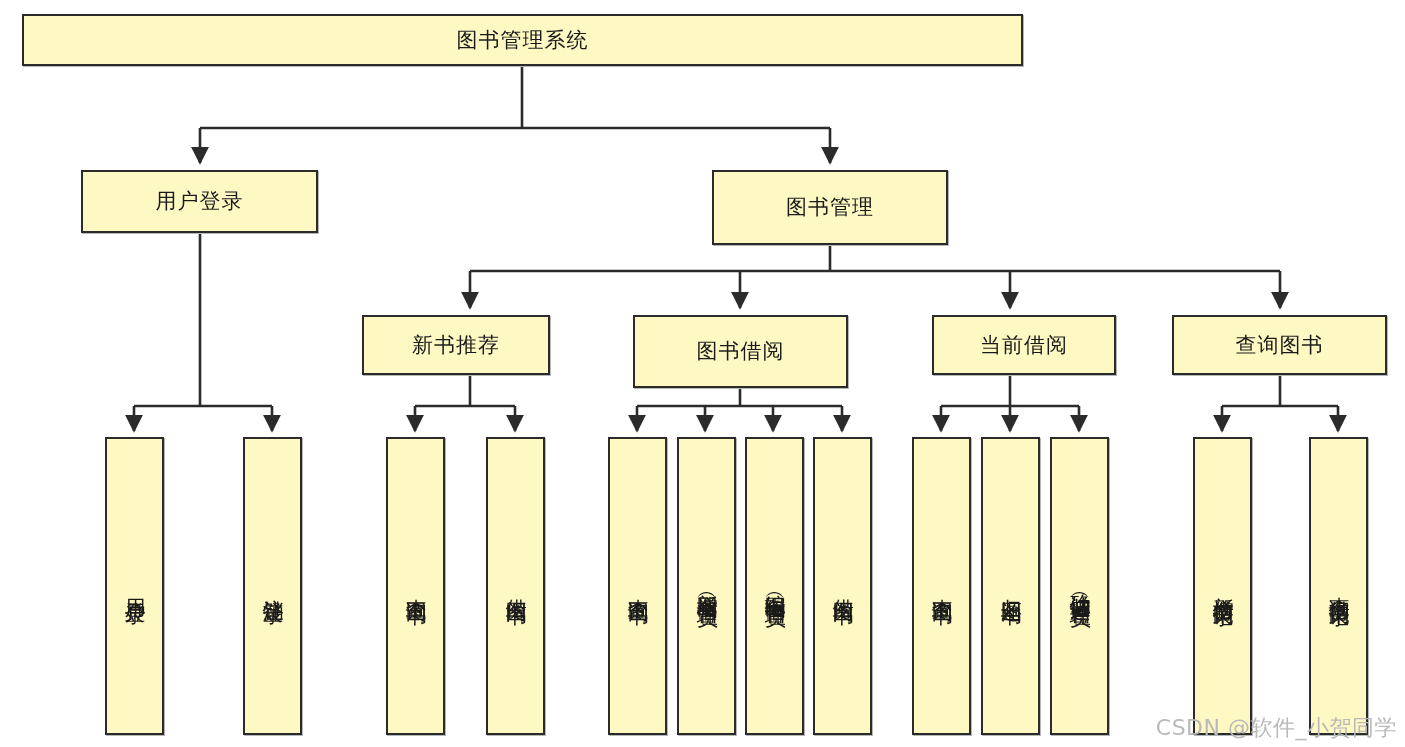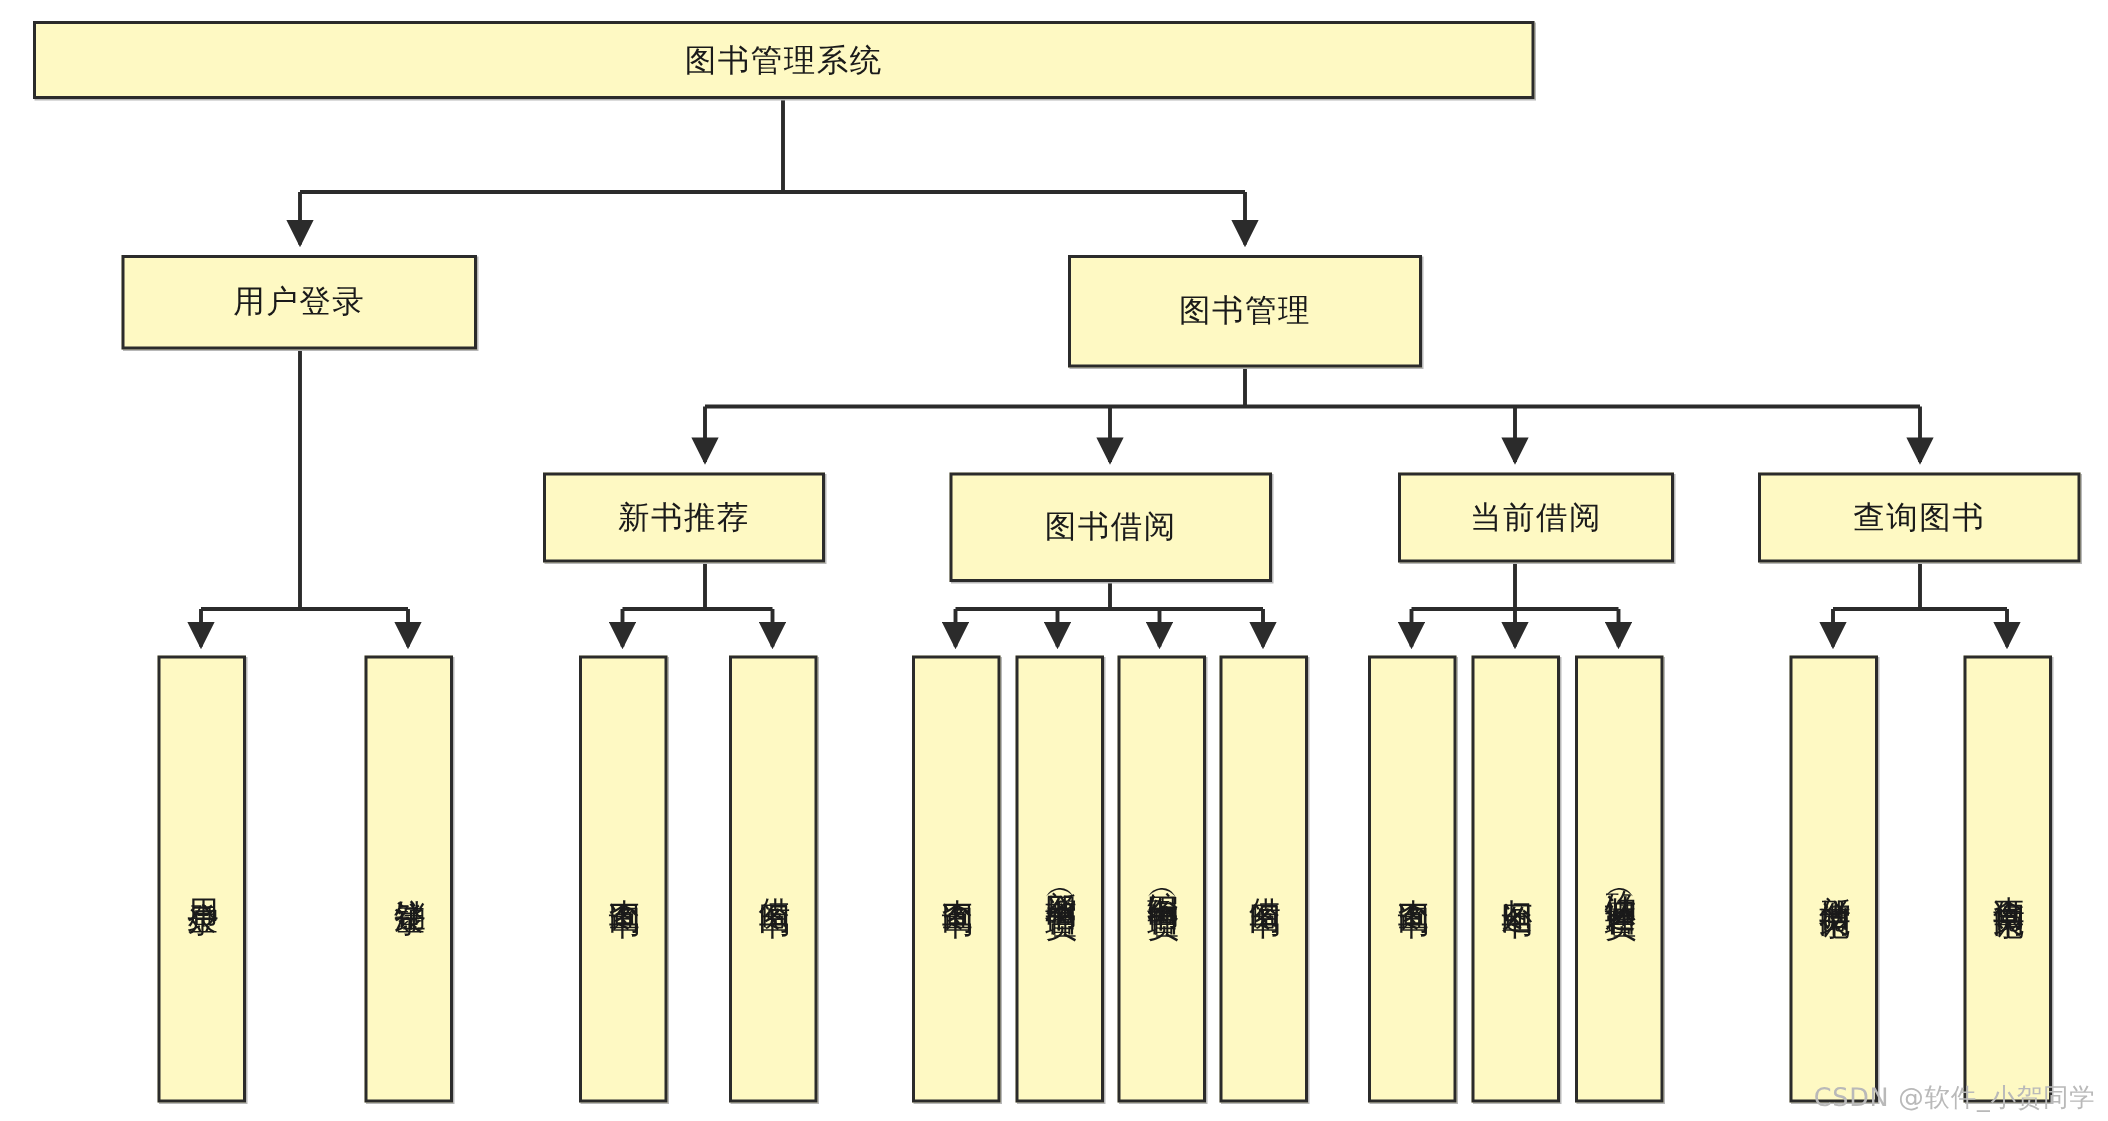--- a/index.html
+++ b/index.html
@@ -52,21 +52,21 @@
     font-size: 21px;
     line-height: 1.22;
     letter-spacing: 2px;
     white-space: nowrap;
     color: #1a1a1a;
   }
   .watermark {
     position: absolute;
     right: 8px;
     bottom: 4px;
-    font-size: 17px;
+    font-size: 22px;
     color: #b9b9b9;
     letter-spacing: 0.5px;
     white-space: nowrap;
     font-family: "DejaVu Sans", "Liberation Sans", sans-serif;
   }
 </style>
 </head>
 <body>
 
 <div id="canvas">

